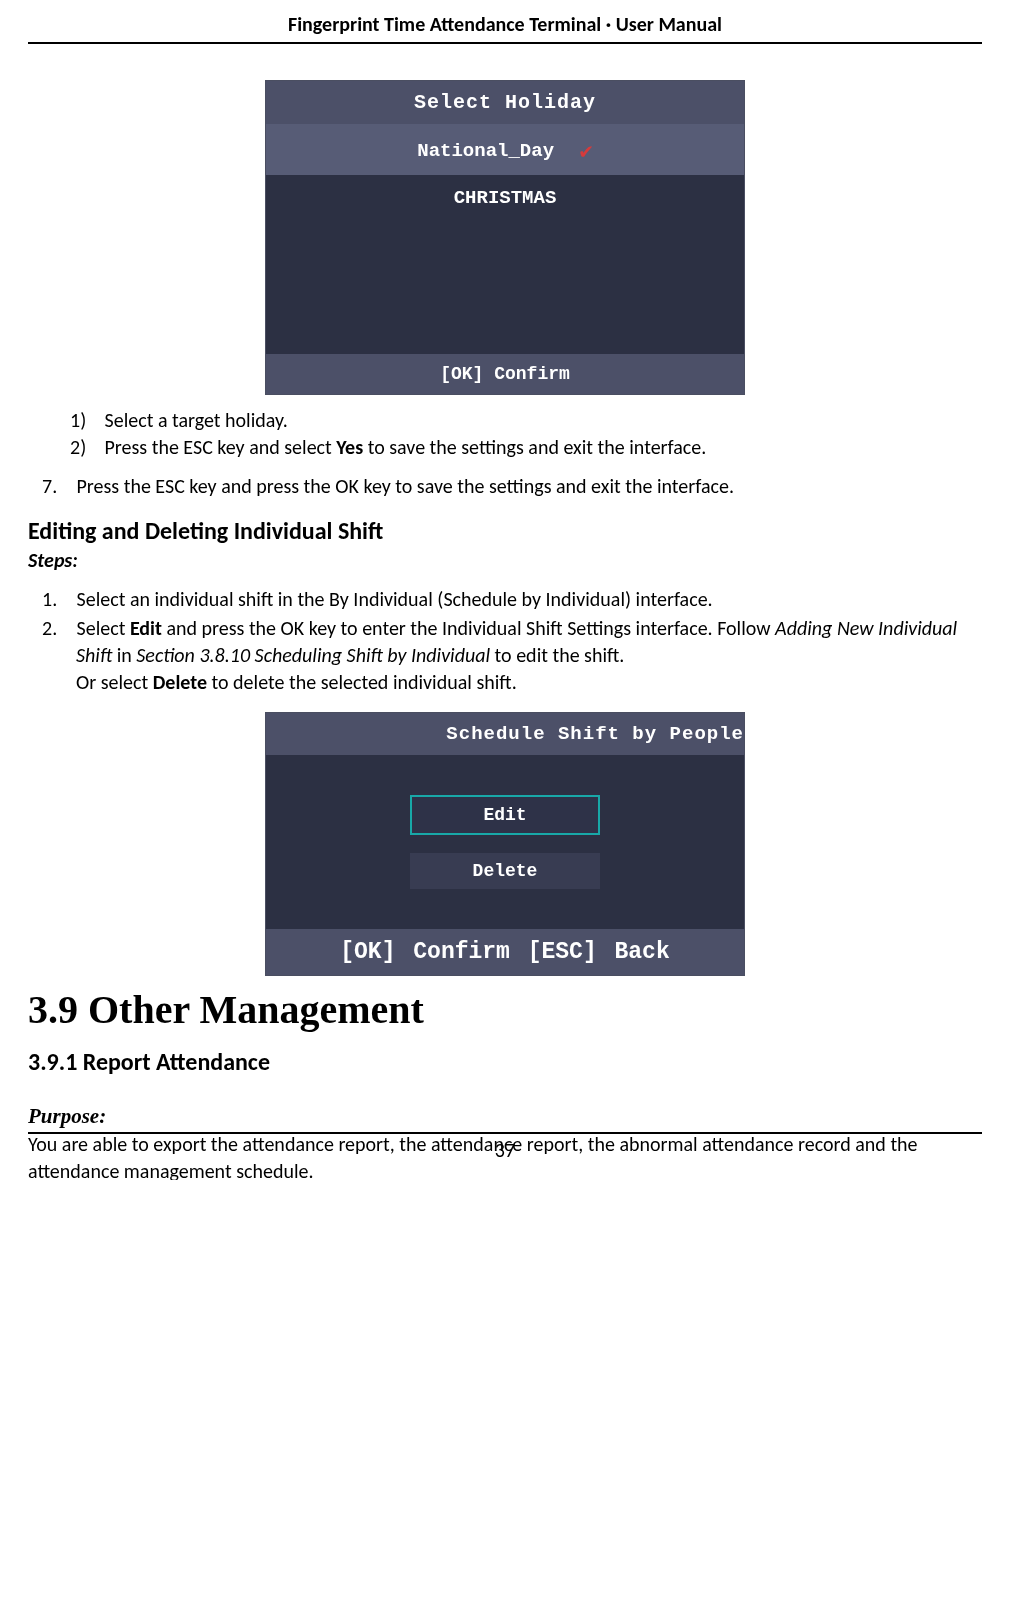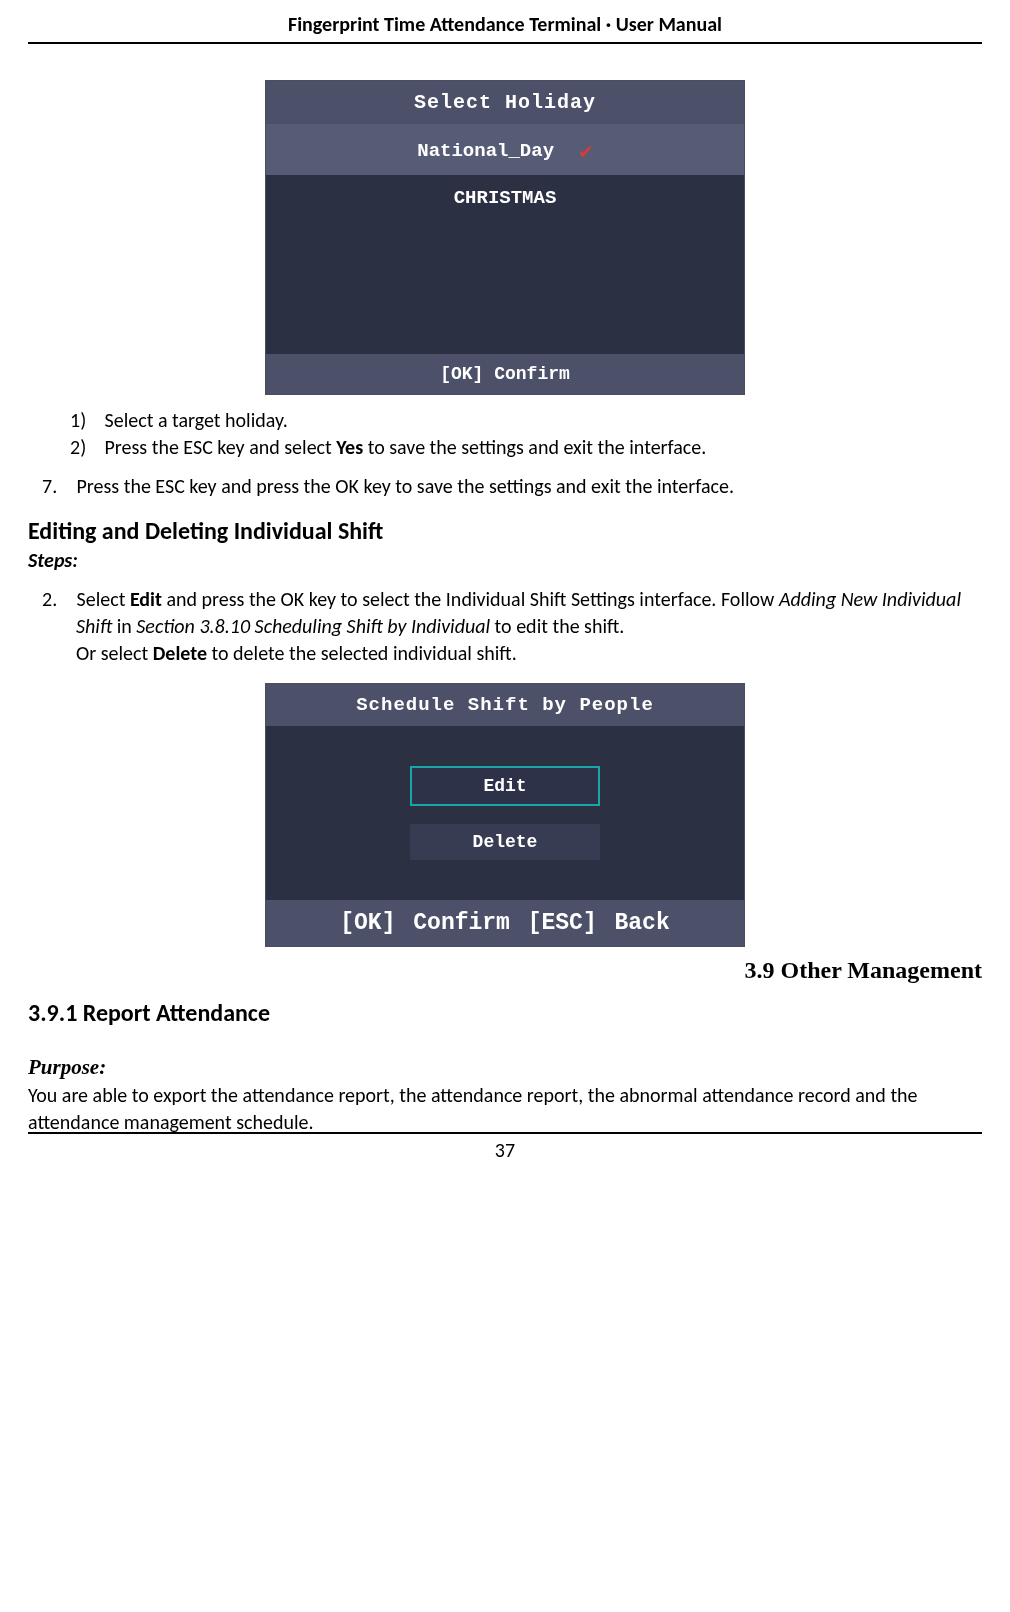--- a/index.html
+++ b/index.html
@@ -75,24 +75,24 @@
   .terminal2 {
     width: 480px;
     margin: 6px auto 0 auto;
     background: #2c3043;
     border: 1px solid #4a4e61;
     font-family: "Courier New", monospace;
     color: #fff;
   }
   .terminal2 .ttitle2 {
     background: #4c5068;
-    text-align: center;
+    text-align: right;
     font-size: 19px;
     font-weight: bold;
-    padding: 10px 7px;
+    padding: 10px 0;
     letter-spacing: 1px;
   }
   .terminal2 .tbody2 {
     min-height: 174px;
     display: flex;
     flex-direction: column;
     align-items: center;
     justify-content: center;
     gap: 18px;
     padding: 28px 0;
@@ -130,24 +130,23 @@
     font-weight: bold;
     margin: 16px 0 2px 0;
   }
   .steps {
     font-style: italic;
     font-weight: bold;
     margin: 2px 0;
   }
   .h-section {
     font-family: "Times New Roman", Times, serif;
-    font-size: 24px;
+    font-size: 40px;
     font-weight: bold;
     margin: 10px 0 14px 0;
-    text-align: right;
   }
   .h-subsection {
     font-size: 24px;
     font-weight: bold;
     margin: 10px 0 28px 0;
   }
   .purpose {
     font-family: "Times New Roman", Times, serif;
     font-style: italic;
     font-size: 21px;
@@ -205,22 +204,26 @@
       <span class="marker">7.</span>
       <span>Press the ESC key and press the OK key to save the settings and exit the interface.</span>
     </div>
   </div>
 
   <div class="h-editing">Editing and Deleting Individual Shift</div>
   <div class="content steps">Steps:</div>
 
   <div class="content olist-outer edit">
     <div class="li">
+      <span class="marker">1.</span>
+      <span>Select an individual shift in the By Individual (Schedule by Individual) interface.</span>
+    </div>
+    <div class="li">
       <span class="marker">2.</span>
-      <span>Select </span><b>Edit</b><span> and press the OK key to select the Individual Shift Settings interface. Follow </span><i>Adding New Individual Shift</i><span> in </span><i>Section 3.8.10 Scheduling Shift by Individual</i><span> to edit the shift.</span>
+      <span>Select </span><b>Edit</b><span> and press the OK key to enter the Individual Shift Settings interface. Follow </span><i>Adding New Individual Shift</i><span> in </span><i>Section 3.8.10 Scheduling Shift by Individual</i><span> to edit the shift.</span>
       <br>
       <span>Or select </span><b>Delete</b><span> to delete the selected individual shift.</span>
     </div>
   </div>
 
   <div class="terminal2">
     <div class="ttitle2">Schedule Shift by People</div>
     <div class="tbody2">
       <div class="menu-btn sel">
         <span>Edit</span>

